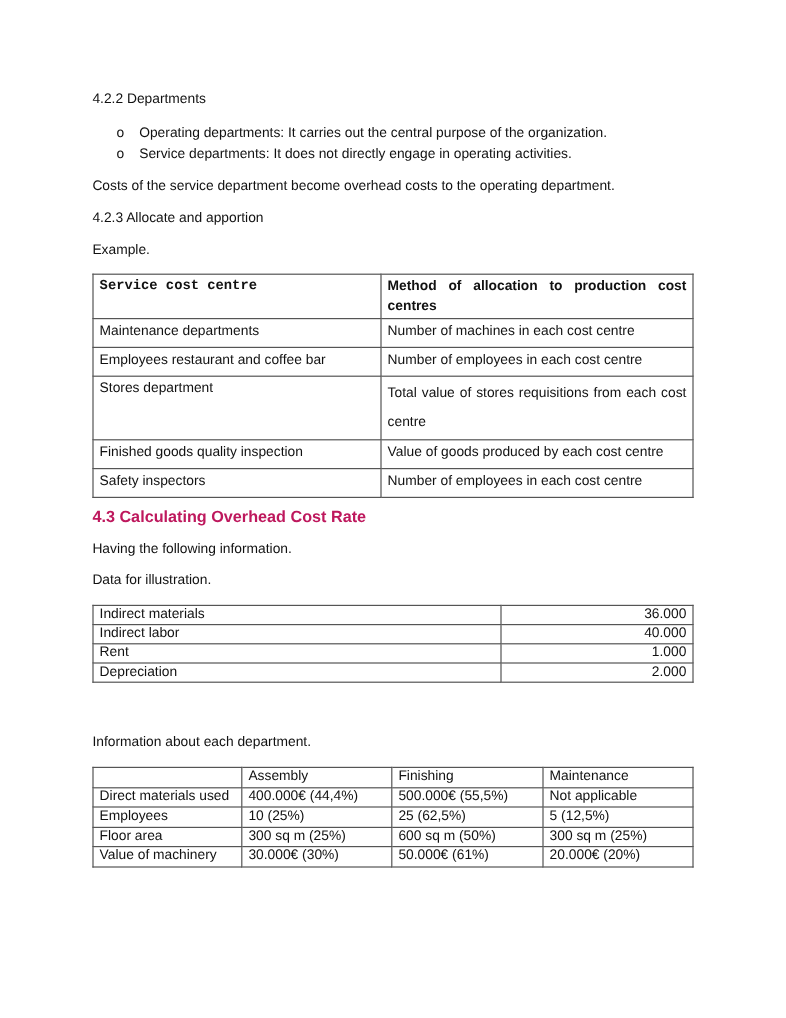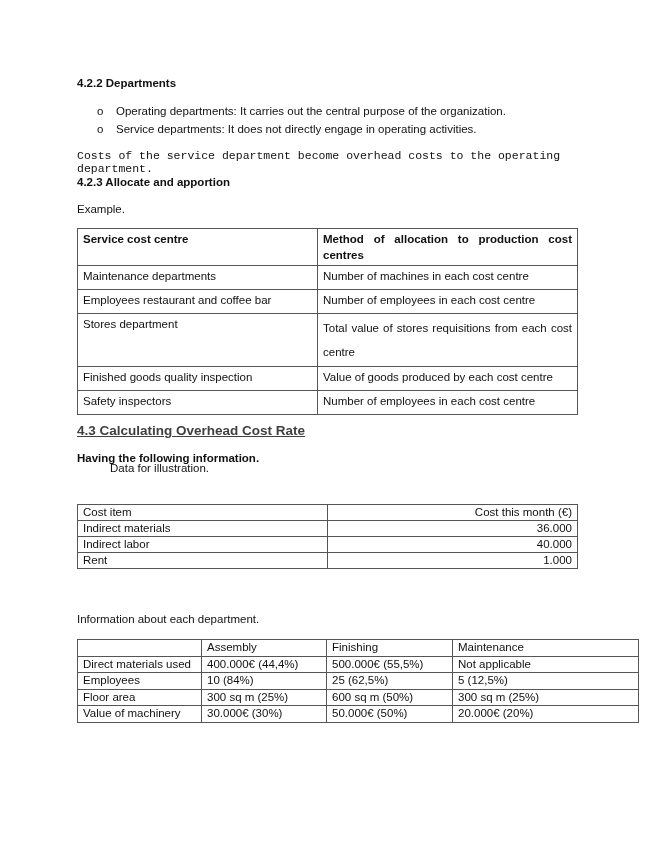--- a/index.html
+++ b/index.html
@@ -1,37 +1,37 @@
 <!DOCTYPE html>
 <html><head>
   <meta charset="utf-8">
   <style>
     html, body { margin: 0; padding: 0; background: #ffffff; }
     body {
       width: 655px; height: 848px; position: relative; overflow: hidden;
       font-family: "Liberation Sans", sans-serif; color: #111; font-size: 11.5px;
     }
     .page { position: absolute; left: 77px; top: 0; width: 501px; }
-    .h4 { position: absolute; font-weight: bold; font-size: 11.5px; }
+    .h4 { position: absolute; font-weight: normal; font-size: 11.5px; }
     .p { position: absolute; font-size: 11.5px; }
     .bullets { position: absolute; left: 20px; margin: 0; padding: 0; list-style: none; }
     .bullets li { position: relative; padding-left: 19px; height: 18px; line-height: 18px; }
     .bullets li .bul { position: absolute; left: 0; top: 0; }
-    .h3 { position: absolute; font-weight: bold; font-size: 13.5px; color: #404040; text-decoration: underline; }
+    .h3 { position: absolute; font-weight: bold; font-size: 13.5px; color: #be185d; }
     table { border-collapse: collapse; position: absolute; left: 0; font-size: 11.5px; }
     td, th { border: 1px solid #555; padding: 1px 5px; vertical-align: top; text-align: left; font-weight: normal; }
     .t1 { top: 228px; width: 501px; }
     .t1 td { padding: 2px 5px; line-height: 16px; }
     .t1 th { font-weight: bold; line-height: 16px; padding: 2px 5px; }
-    .t1 .c1 { width: 229px; }
+    .t1 .c1 { width: 229px; font-family: Liberation Mono, monospace; }
     .t1 .justify { text-align: justify; text-align-last: justify; }
     .t2 { top: 504px; width: 501px; }
     .t2 td { padding: 0 5px; line-height: 15px; }
     .t2 .r { text-align: right; }
-    .t3 { top: 639px; width: 562px; }
+    .t3 { top: 639px; width: 501px; }
     .t3 td { padding: 0 5px; line-height: 15.5px; }
     .t3 .r { text-align: left; }
     .t3 .lbl { width: 113px; }
   </style>
 </head>
 <body>
 
 <div class="page">
 
   <div class="h4" style="top:77px;">4.2.2 Departments</div>
@@ -40,21 +40,21 @@
     <li>
       <span class="bul">o</span>
       <span>Operating departments: It carries out the central purpose of the organization.</span>
     </li>
     <li>
       <span class="bul">o</span>
       <span>Service departments: It does not directly engage in operating activities.</span>
     </li>
   </ul>
 
-  <div class="p" style="top:149px;font-family:Liberation Mono, monospace;">Costs of the service department become overhead costs to the operating department.</div>
+  <div class="p" style="top:149px;">Costs of the service department become overhead costs to the operating department.</div>
 
   <div class="h4" style="top:176px;">4.2.3 Allocate and apportion</div>
 
   <div class="p" style="top:203px;">Example.</div>
 
   <table class="t1">
     <tbody>
         <tr>
       <th class="c1">Service cost centre</th>
       <th class="justify">Method of allocation to production cost centres</th>
@@ -79,39 +79,39 @@
       <td>Safety inspectors</td>
       <td>Number of employees in each cost centre</td>
     </tr>
   </tbody>
     </table>
 
   <div class="h3" style="top:423px;">4.3 Calculating Overhead Cost Rate</div>
 
   <div class="h4" style="top:452px;">Having the following information.</div>
 
-  <div class="p" style="top:462px;margin-left:33px;">Data for illustration.</div>
+  <div class="p" style="top:478px;">Data for illustration.</div>
 
   <table class="t2">
     <tbody>
-        <tr>
-      <td style="width:239px;">Cost item</td>
-      <td class="r">Cost this month (€)</td>
-    </tr>
     <tr>
       <td>Indirect materials</td>
       <td class="r">36.000</td>
     </tr>
     <tr>
       <td>Indirect labor</td>
       <td class="r">40.000</td>
     </tr>
     <tr>
       <td>Rent</td>
       <td class="r">1.000</td>
+    </tr>
+    <tr>
+      <td>Depreciation</td>
+      <td class="r">2.000</td>
     </tr>
   </tbody>
     </table>
 
   <div class="p" style="top:613px;">Information about each department.</div>
 
   <table class="t3">
     <tbody>
         <tr>
       <td class="lbl"></td>
@@ -120,32 +120,32 @@
       <td>Maintenance</td>
     </tr>
     <tr>
       <td class="lbl" style="text-align:justify;">Direct materials used</td>
       <td class="r">400.000€ (44,4%)</td>
       <td class="r">500.000€ (55,5%)</td>
       <td class="r">Not applicable</td>
     </tr>
     <tr>
       <td class="lbl">Employees</td>
-      <td class="r">10 (84%)</td>
+      <td class="r">10 (25%)</td>
       <td class="r">25 (62,5%)</td>
       <td class="r">5 (12,5%)</td>
     </tr>
     <tr>
       <td class="lbl">Floor area</td>
       <td class="r">300 sq m (25%)</td>
       <td class="r">600 sq m (50%)</td>
       <td class="r">300 sq m (25%)</td>
     </tr>
     <tr>
       <td class="lbl">Value of machinery</td>
       <td class="r">30.000€ (30%)</td>
-      <td class="r">50.000€ (50%)</td>
+      <td class="r">50.000€ (61%)</td>
       <td class="r">20.000€ (20%)</td>
     </tr>
   </tbody>
     </table>
 
 </div>
 
 </body></html>

